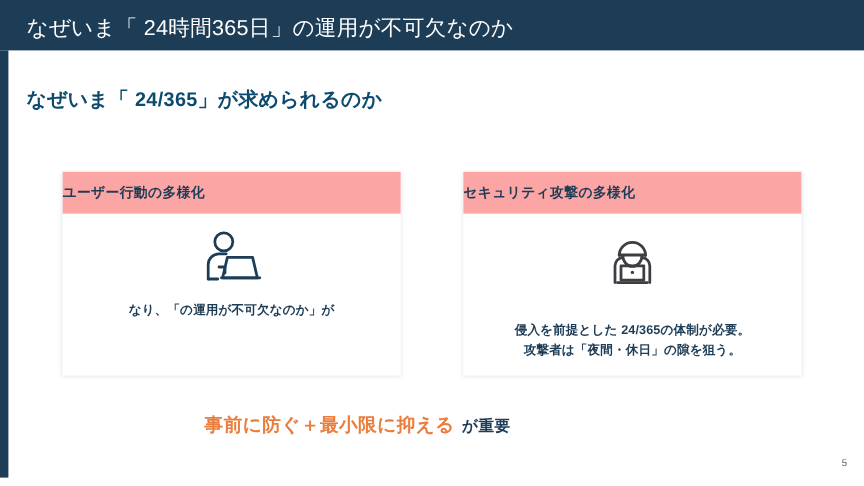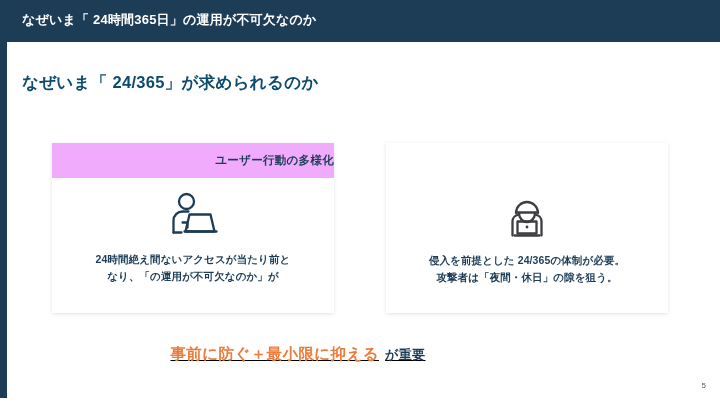--- a/index.html
+++ b/index.html
@@ -27,22 +27,22 @@
     left: 0;
     top: 0;
     width: 720px;
     height: 42px;
     background: #1d3c56;
   }
   .header-title {
     position: absolute;
     left: 22px;
     top: 11px;
-    font-size: 13px;
-    font-weight: bold;
+    font-size: 18px;
+    font-weight: normal;
     color: #ffffff;
     letter-spacing: 0.2px;
     white-space: nowrap;
   }
 
   
   .left-accent {
     position: absolute;
     left: 0;
     top: 42px;
@@ -75,24 +75,24 @@
   }
   .card-left  { left: 52px; }
   .card-right { left: 386px; }
 
   .card-head {
     position: absolute;
     left: 0;
     top: 0;
     width: 282px;
     height: 35px;
-    background: #f0abfc;
+    background: #fca5a5;
     display: flex;
     align-items: center;
-    justify-content: flex-end;
+    justify-content: flex-start;
   }
   .card-head-text {
     font-size: 11.5px;
     font-weight: bold;
     color: #1d3c56;
     letter-spacing: 0.3px;
     white-space: nowrap;
   }
 
   .card-icon {
@@ -111,32 +111,31 @@
     left: 10px;
     width: 262px;
     text-align: center;
     font-size: 10.5px;
     font-weight: bold;
     color: #1d3c56;
     line-height: 17px;
     letter-spacing: 0.1px;
   }
   .card-body-left  { top: 108px; }
-  .card-body-right { top: 109px; }
+  .card-body-right { top: 124px; }
   .card-body div { white-space: nowrap; }
 
   
   .bottom-line {
     position: absolute;
     left: 0;
     top: 344px;
     width: 596px;
     text-align: center;
     white-space: nowrap;
-    text-decoration: underline;
   }
   .bottom-strong {
     font-size: 15.5px;
     font-weight: bold;
     color: #ea7c3c;
     letter-spacing: 0.4px;
   }
   .bottom-tail {
     font-size: 13px;
     font-weight: bold;
@@ -176,26 +175,28 @@
           <circle cx="21.5" cy="11.5" r="7.5"></circle>
           <path d="M8.5 42.5 V30.5 a9 9 0 0 1 9 -9 h6"></path>
           <path d="M8.5 42.5 h8"></path>
           <path d="M17.5 32.5 h5 v5"></path>
           <path d="M24.5 24.5 h21 l4 17 h-29 z"></path>
           <path d="M19.5 41.5 h32"></path>
         </g>
       </svg>
     </div>
     <div class="card-body card-body-left">
-      <div>24時間絶え間ないアクセスが当たり前と</div>
       <div>なり、「の運用が不可欠なのか」が</div>
     </div>
   </div>
 
   <div class="card card-right">
+    <div class="card-head">
+      <span class="card-head-text">セキュリティ攻撃の多様化</span>
+    </div>
     <div class="card-icon">
       <svg width="54" height="54" viewBox="0 0 54 54" aria-hidden="true">
         <g fill="none" stroke="#3d3d42" stroke-width="2.3" stroke-linecap="round" stroke-linejoin="round">
           <path d="M16 22 a11 11 0 0 1 22 0"></path>
           <path d="M19 22 a8 9 0 0 0 16 0"></path>
           <path d="M16.5 21.5 h21"></path>
           <path d="M12.5 44.5 V30.5 a7 7 0 0 1 6 -6.9"></path>
           <path d="M41.5 44.5 V30.5 a7 7 0 0 0 -6 -6.9"></path>
           <path d="M17.5 30.5 h19 v12 h-19 z"></path>
           <path d="M14.5 44.5 h25"></path>

